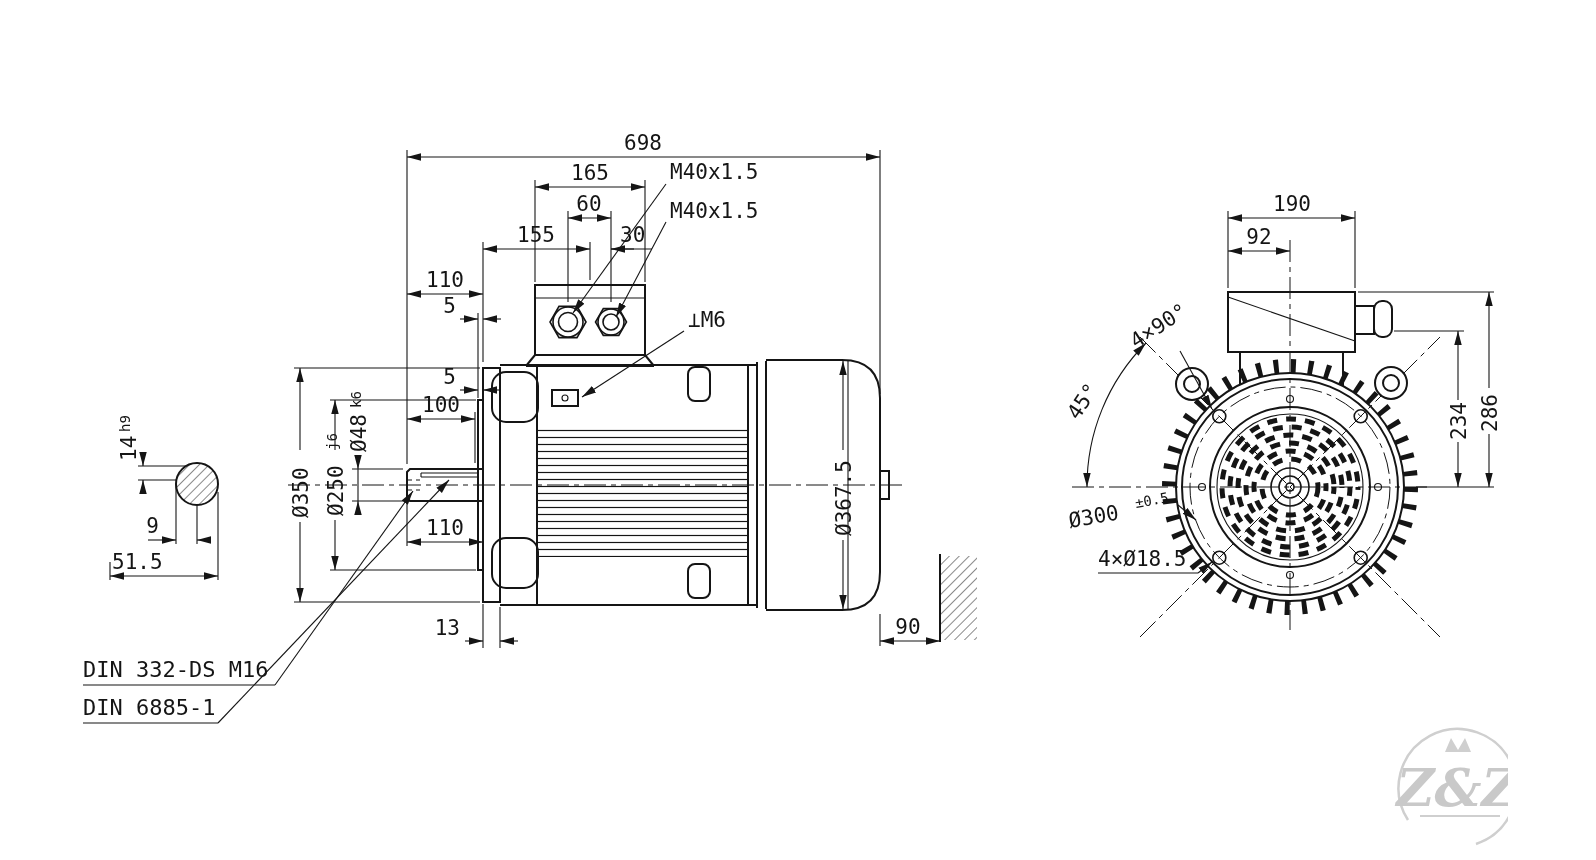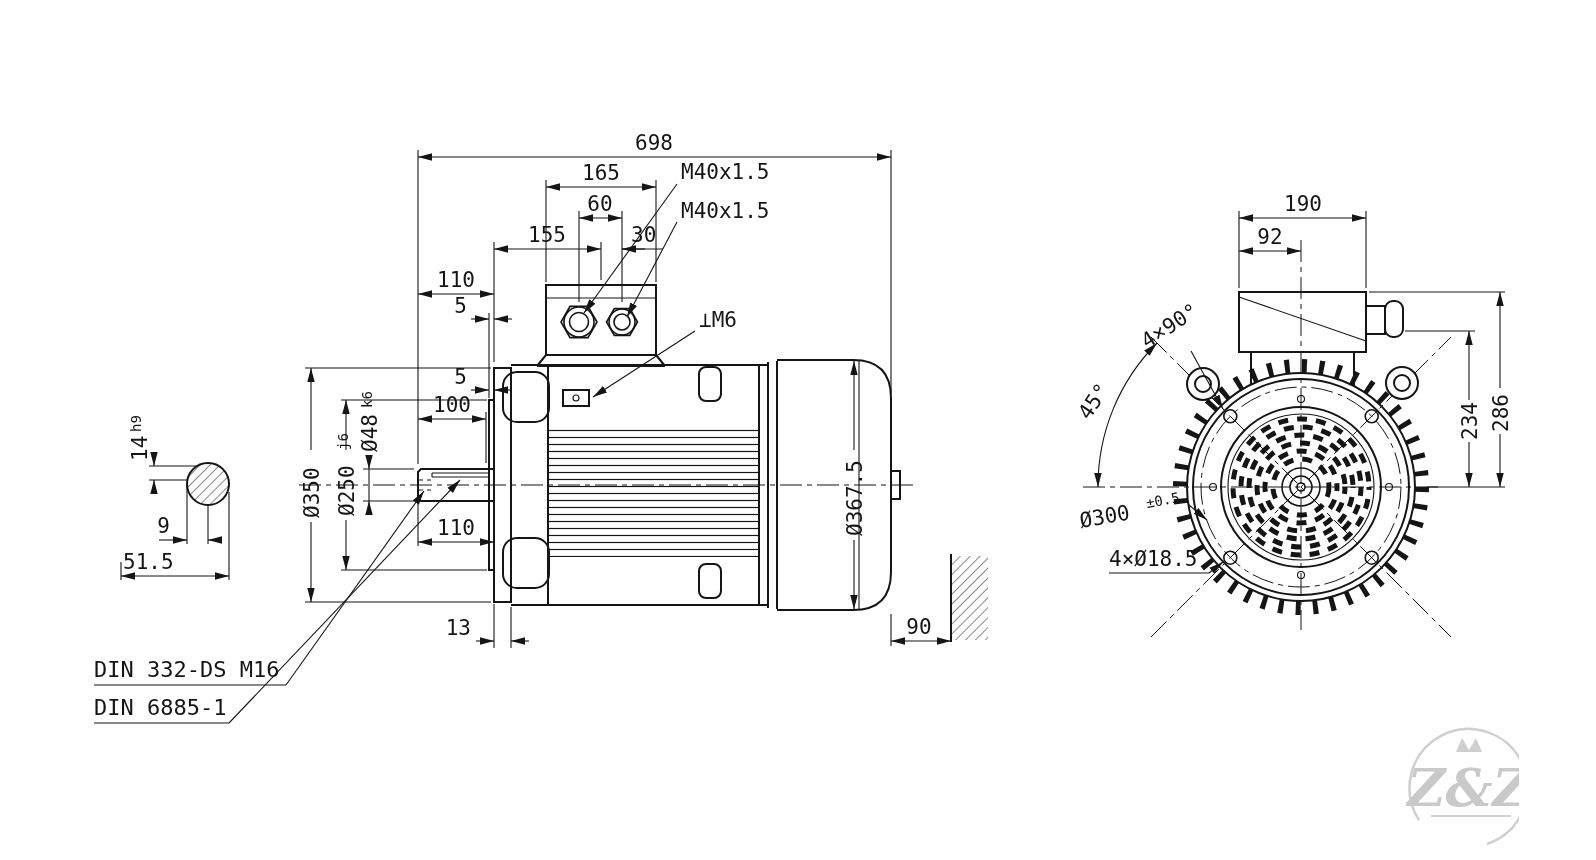--- a/index.html
+++ b/index.html
@@ -1,16 +1,16 @@
 <!DOCTYPE html>
 <html><head>
 <meta charset="utf-8">
 <style>
   html,body{margin:0;padding:0;background:#ffffff;}
-  .sheet{position:relative;width:1508px;height:860px;background:#ffffff;overflow:hidden;margin-left:11px;}
+  .sheet{position:relative;width:1508px;height:860px;background:#ffffff;overflow:hidden;}
   svg text{font-family:"DejaVu Sans Mono","Liberation Mono",monospace;font-size:21px;fill:#151515;}
   svg text.sm{font-size:14px;}
   svg text.note{font-size:22px;}
   svg text.wm{font-family:"DejaVu Serif","Liberation Serif",serif;font-size:52px;font-style:italic;font-weight:bold;fill:#c9c9c9;}
   .o{stroke:#151515;stroke-width:2;fill:none;}
   .m{stroke:#151515;stroke-width:1.6;fill:none;}
   .t{stroke:#151515;stroke-width:1.1;fill:none;}
   .d{stroke:#151515;stroke-width:1.1;fill:none;}
   .cl{stroke:#151515;stroke-width:1;fill:none;stroke-dasharray:22 5 5 5;}
   .hid{stroke:#151515;stroke-width:1.1;fill:none;stroke-dasharray:5 4;}

